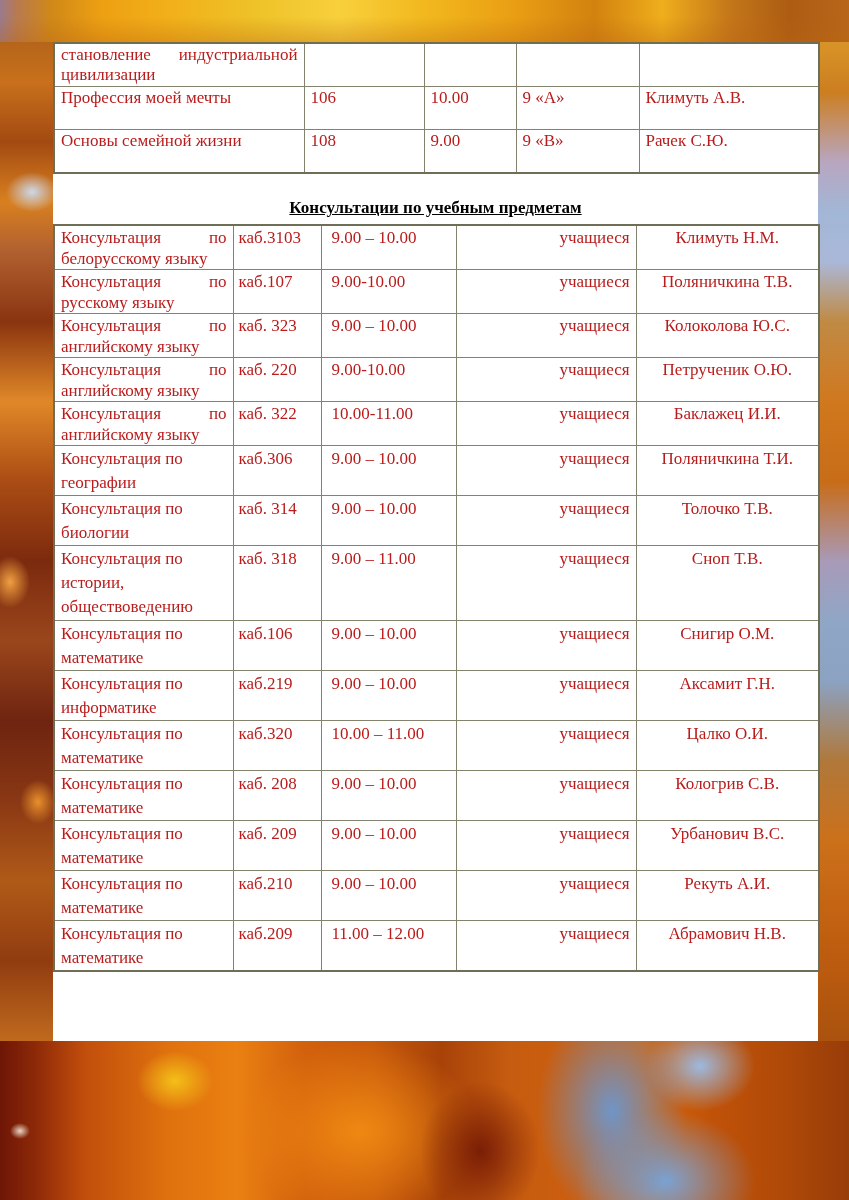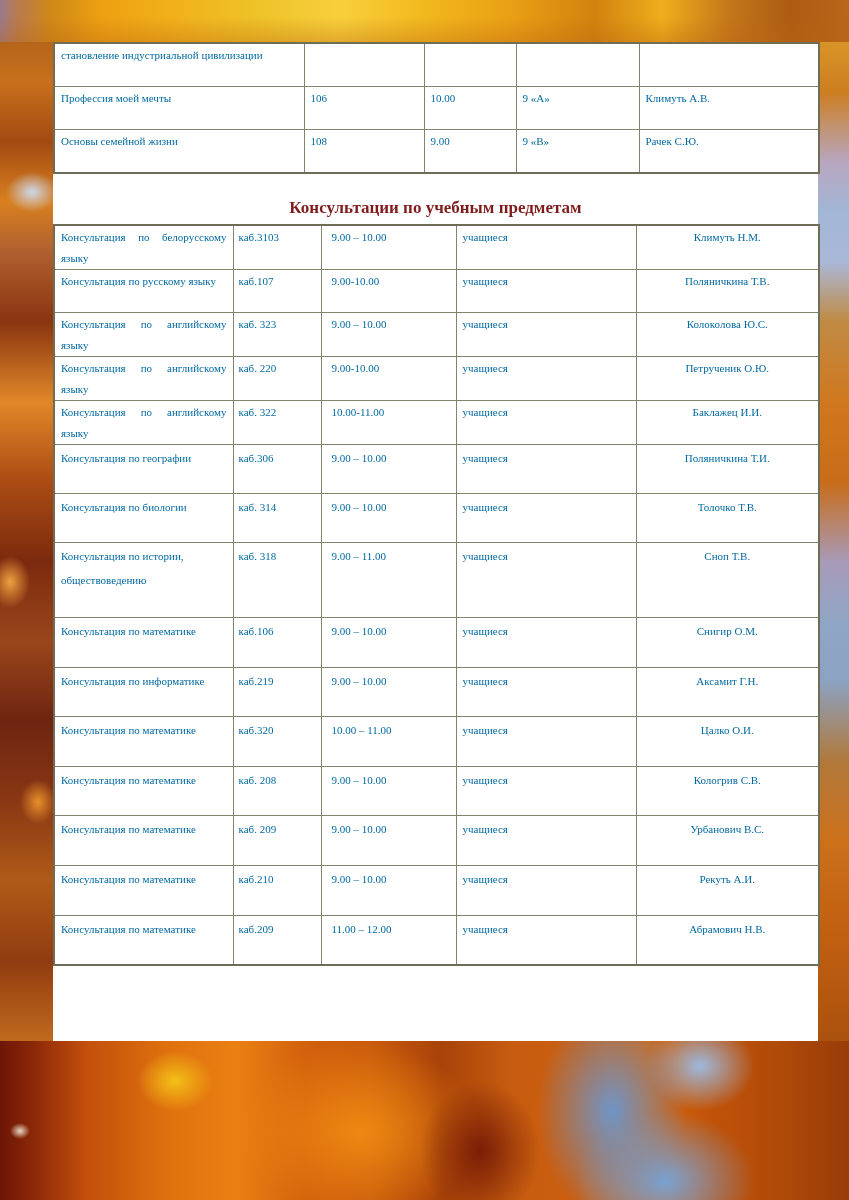--- a/index.html
+++ b/index.html
@@ -52,57 +52,58 @@
         #d4660e 76%,#c05208 84%,#b04a08 92%,#983c08 100%);
   }
   
   .sheet{
     position:absolute;left:53px;top:42px;width:765px;height:999px;
     background:#ffffff;
   }
   table{
     border-collapse:collapse;table-layout:fixed;width:765px;
     background:#ffffff;
-    font-size:11px;color:#0369a1;
+    font-size:17px;color:#b91c1c;
   }
   table{border:2px solid #6e6e56;}
   td{
     border:1px solid #83836d;
     vertical-align:top;
     padding:1px 6px 0 6px;
     overflow:hidden;
   }
   
   #t1 td{line-height:20px;}
   #t1 tr:nth-child(1){height:43px;}
   #t1 tr:nth-child(2){height:43px;}
   #t1 tr:nth-child(3){height:44px;}
   #t1 tr:nth-child(4){height:83px;}
   #t1 .col-subject{text-align:justify;}
   #t1 .col-room,#t1 .col-time,#t1 .col-class,#t1 .col-teacher{text-align:left;}
   
   .section-title{
     height:50px;box-sizing:border-box;padding-top:24px;
-    text-align:center;font-weight:bold;font-size:17px;color:#7f1d1d;
+    text-align:center;font-weight:bold;font-size:17px;color:#000000;
     background:#fff;
+    text-decoration:underline;
   }
   
   #t2 td{line-height:21px;}
   #t2 tr{height:50px;}
   #t2 tr:nth-child(-n+4){height:43px;}
   #t2 tr:nth-child(5){height:44px;}
   #t2 tr:nth-child(6),#t2 tr:nth-child(7){height:49px;}
   #t2 tr:nth-child(8){height:75px;}
   #t2 tr:nth-child(10),#t2 tr:nth-child(12),#t2 tr:nth-child(15){height:49px;}
   #t2 tr:nth-child(n+6) td{line-height:24px;font-family:Liberation Serif, serif;}
   #t2 tr:nth-child(-n+5) .col-subject{text-align:justify;}
   #t2 .col-subject{text-align:left;}
   #t2 .col-room{text-align:left;padding-left:5px;margin-top:40px;}
   #t2 .col-time{text-align:left;padding-left:10px;}
-  #t2 .col-audience{text-align:left;}
+  #t2 .col-audience{text-align:right;}
   #t2 .col-teacher{text-align:center;}
 </style>
 </head>
 <body>
 
 <div class="canvas">
   <div class="bg-top"></div>
   <div class="bg-left"></div>
   <div class="bg-right"></div>
   <div class="bg-bottom"></div>

